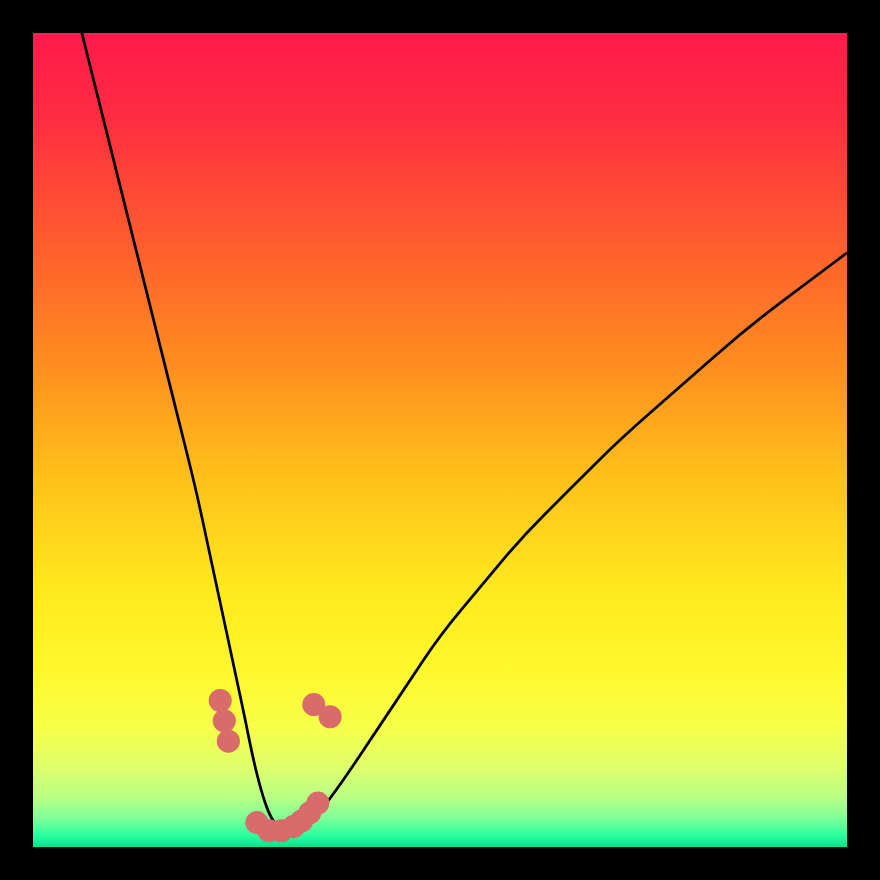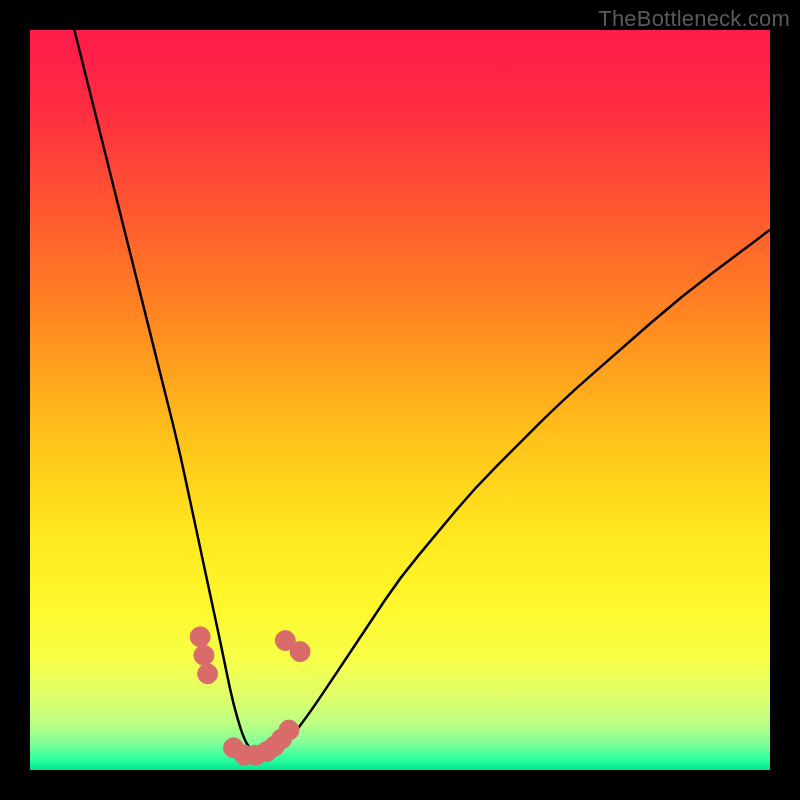--- a/index.html
+++ b/index.html
@@ -82,14 +82,13 @@
           <circle cx="225.7" cy="725.2" r="10" fill="#d96b6b" stroke="#d96b6b"></circle>
           <circle cx="236.8" cy="721.5" r="10" fill="#d96b6b" stroke="#d96b6b"></circle>
           <circle cx="244.20000000000002" cy="716.32" r="10" fill="#d96b6b" stroke="#d96b6b"></circle>
           <circle cx="251.60000000000002" cy="708.92" r="10" fill="#d96b6b" stroke="#d96b6b"></circle>
           <circle cx="259" cy="700.04" r="10" fill="#d96b6b" stroke="#d96b6b"></circle>
           <circle cx="255.29999999999998" cy="610.5" r="10" fill="#d96b6b" stroke="#d96b6b"></circle>
           <circle cx="270.09999999999997" cy="621.6" r="10" fill="#d96b6b" stroke="#d96b6b"></circle>
         </g>
     </svg>
   </div>
-  <div class="watermark">TheBottleneck.com</div>
 </div>
 
 </body></html>

